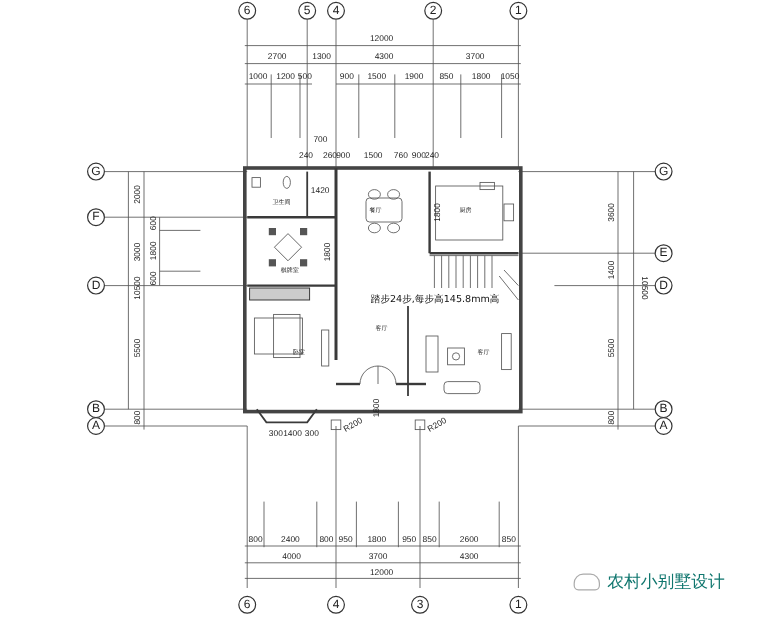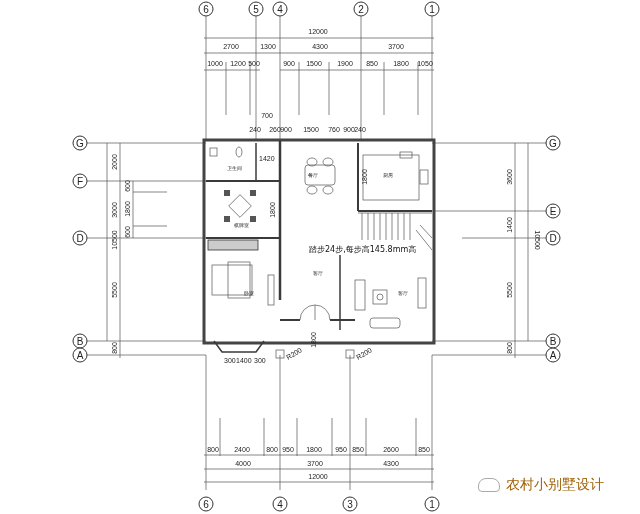--- a/index.html
+++ b/index.html
@@ -5,21 +5,21 @@
   html,body{margin:0;padding:0;background:#fff;}
   body{width:640px;height:514px;position:relative;overflow:hidden;font-family:"Liberation Sans",sans-serif;}
   svg{position:absolute;left:0;top:0;}
   .ln{stroke:#3a3a3a;stroke-width:1;fill:none;}
   .thin{stroke:#555;stroke-width:0.7;fill:none;}
   .dim{font-size:7px;fill:#222;font-family:"Liberation Sans",sans-serif;}
   .axis-c{fill:#fff;stroke:#333;stroke-width:1;}
   .axis-t{font-size:10px;fill:#222;font-family:"Liberation Sans",sans-serif;text-anchor:middle;dominant-baseline:central;}
   .room{font-size:5px;fill:#222;font-family:"DejaVu Sans",sans-serif;}
   .note{font-size:8px;fill:#111;font-family:"DejaVu Sans",sans-serif;}
-  .wm{position:absolute;left:478px;top:476px;font-size:14px;color:#a16207;font-family:"DejaVu Sans",sans-serif;display:flex;align-items:center;gap:6px;}
+  .wm{position:absolute;left:478px;top:476px;font-size:14px;color:#0f766e;font-family:"DejaVu Sans",sans-serif;display:flex;align-items:center;gap:6px;}
   .wm .ico{width:20px;height:12px;border:1px solid #aaa;border-radius:8px 8px 4px 4px;}
 </style>
 </head>
 <body>
 
 <svg width="640" height="514" viewBox="0 0 640 514">
 
   <g>
     <circle class="axis-c" cx="206" cy="9" r="7"></circle>
       <text class="axis-t" x="206" y="9">6</text>

